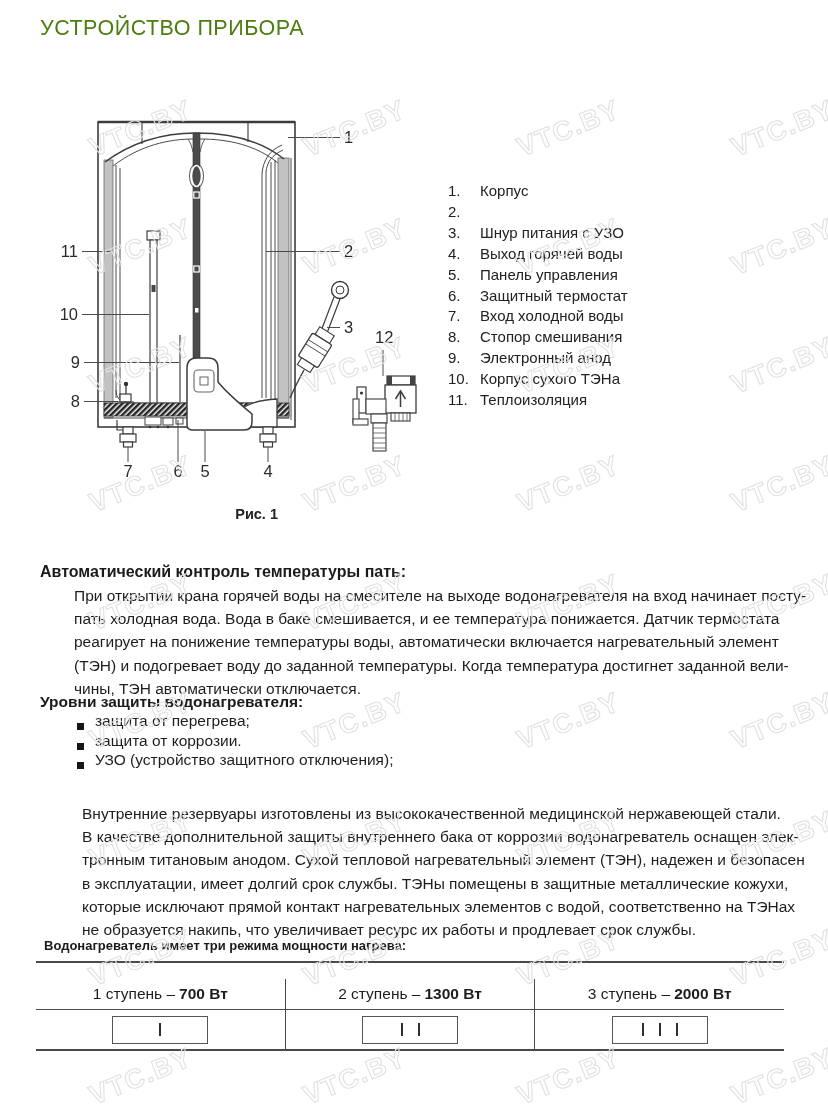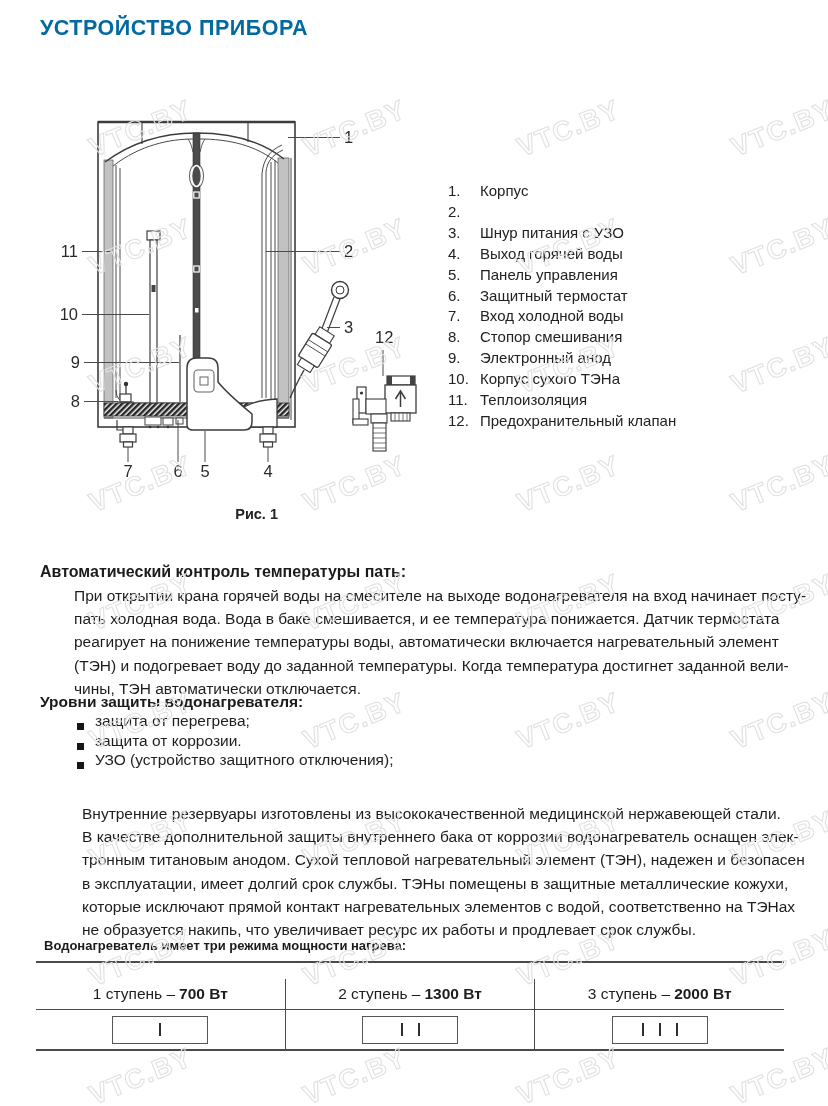--- a/index.html
+++ b/index.html
@@ -1,20 +1,20 @@
 <!DOCTYPE html>
 <html><head>
 <meta charset="utf-8">
 <style>
   html,body{margin:0;padding:0;background:#fff;}
   body{width:828px;height:1106px;position:relative;overflow:hidden;
        font-family:"Liberation Sans","DejaVu Sans",sans-serif;color:#1e1e1e;}
   .abs{position:absolute;}
-  .page-title{left:40px;top:16px;font-size:21.5px;font-weight:bold;
-              letter-spacing:.5px;color:#0369a1;}
+  .page-title{left:40px;top:16px;font-size:21.5px;font-weight:normal;
+              letter-spacing:.5px;color:#4d7c0f;}
   
   #diagram{left:0;top:100px;}
   .fig-caption{left:198px;top:506px;width:80px;text-align:right;
                font-size:14.5px;font-weight:bold;color:#222;}
   
   .parts{left:448px;top:181px;font-size:15px;line-height:20.9px;color:#222;}
   .prow{display:flex;}
   .pnum{width:32px;flex:none;}
   
   .h1{font-size:16px;font-weight:bold;color:#1b1b1b;}
@@ -232,24 +232,20 @@
       <span class="pnum">9.</span>
       <span>Электронный анод</span>
     </div>
     <div class="prow">
       <span class="pnum">10.</span>
       <span>Корпус сухого ТЭНа</span>
     </div>
     <div class="prow">
       <span class="pnum">11.</span>
       <span>Теплоизоляция</span>
-    </div>
-    <div class="prow">
-      <span class="pnum">12.</span>
-      <span>Предохранительный клапан</span>
     </div>
   </div>
 
 <div class="abs h1 sec-auto-h content">Автоматический контроль температуры пать:</div>
 <div class="abs body-par sec-auto-p content">При открытии крана горячей воды на смесителе на выходе водонагревателя на вход начинает посту-
 пать холодная вода. Вода в баке смешивается, и ее температура понижается. Датчик термостата
 реагирует на понижение температуры воды, автоматически включается нагревательный элемент
 (ТЭН) и подогревает воду до заданной температуры. Когда температура достигнет заданной вели-
 чины, ТЭН автоматически отключается.</div>
 

